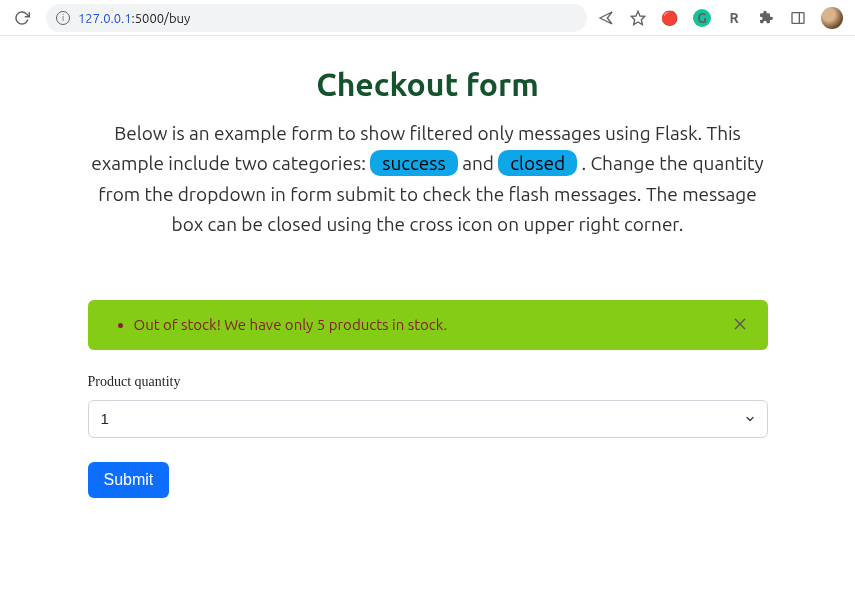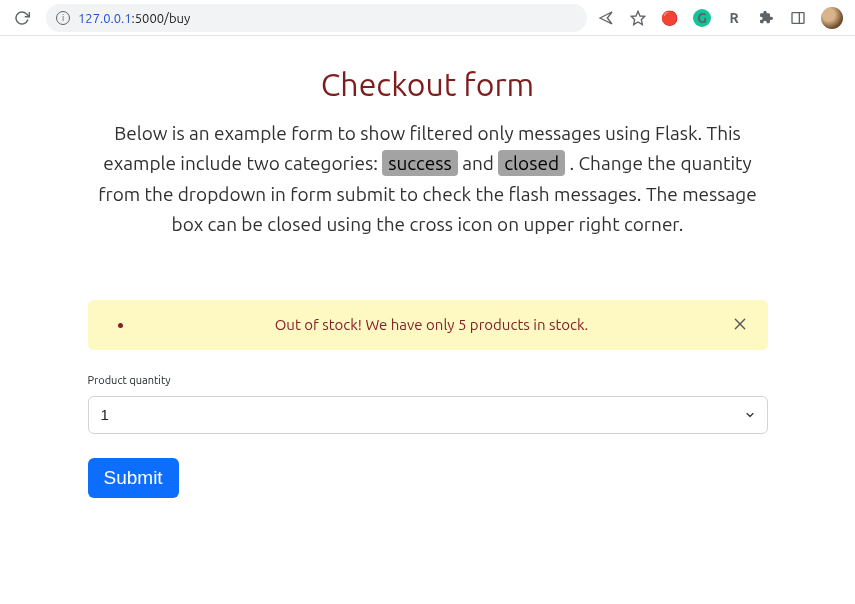--- a/index.html
+++ b/index.html
@@ -72,69 +72,69 @@
       background: radial-gradient(circle at 35% 35%, #d9b38c 30%, #6b4a2b 70%);
     }
     
     .container {
       max-width: 720px;
       margin: 0 auto;
       padding: 30px 20px 20px;
     }
     h1.title {
       text-align: center;
-      font-weight: 400;
+      font-weight: 700;
       font-size: 32px;
       margin-bottom: 16px;
-      color: #7f1d1d;
+      color: #14532d;
     }
     p.lead {
       text-align: center;
       font-size: 19px;
       line-height: 1.6;
       color: #303030;
       margin-bottom: 60px;
     }
     mark.tag {
-      background: #a3a3a3;
-      padding: 2px 6px;
-      border-radius: 4px;
+      background: #0ea5e9;
+      padding: 2px 12px;
+      border-radius: 10px;
     }
     .alert {
-      background: #fef9c3;
+      background: #84cc16;
       color: #842029;
       border-radius: 6px;
       padding: 16px 18px;
       display: flex;
       align-items: flex-start;
       justify-content: space-between;
       margin-bottom: 24px;
-      text-align: center;
     }
     .alert ul {
       list-style: disc;
       padding-left: 28px;
       margin: 0;
       flex: 1;
     }
     .alert ul li { font-size: 15px; }
     .alert-close {
       background: none;
       border: none;
       cursor: pointer;
       color: #5a5a5a;
       padding: 0 2px;
       line-height: 1;
     }
     .alert-close svg { width: 16px; height: 16px; }
     .form-label {
       display: block;
-      font-size: 11px;
+      font-size: 14px;
       color: #212529;
       margin-bottom: 10px;
+      font-family: Liberation Serif, serif;
     }
     .form-select {
       width: 100%;
       height: 38px;
       border: 1px solid #ced4da;
       border-radius: 6px;
       padding: 0 34px 0 12px;
       font-size: 15px;
       background: #fff;
       color: #212529;
@@ -151,21 +151,21 @@
       pointer-events: none;
       color: #343a40;
     }
     .select-caret svg { width: 12px; height: 12px; }
     .btn-primary {
       background: #0d6efd;
       color: #fff;
       border: none;
       border-radius: 6px;
       padding: 9px 16px;
-      font-size: 19px;
+      font-size: 16px;
       cursor: pointer;
     }
   </style>
 </head>
 <body>
 
 <div class="chrome">
   <span class="reload-icon">
     <svg viewBox="0 0 24 24" fill="none" stroke="currentColor" stroke-width="2.2" stroke-linecap="round" stroke-linejoin="round">
         <polyline points="23 4 23 10 17 10"></polyline>

